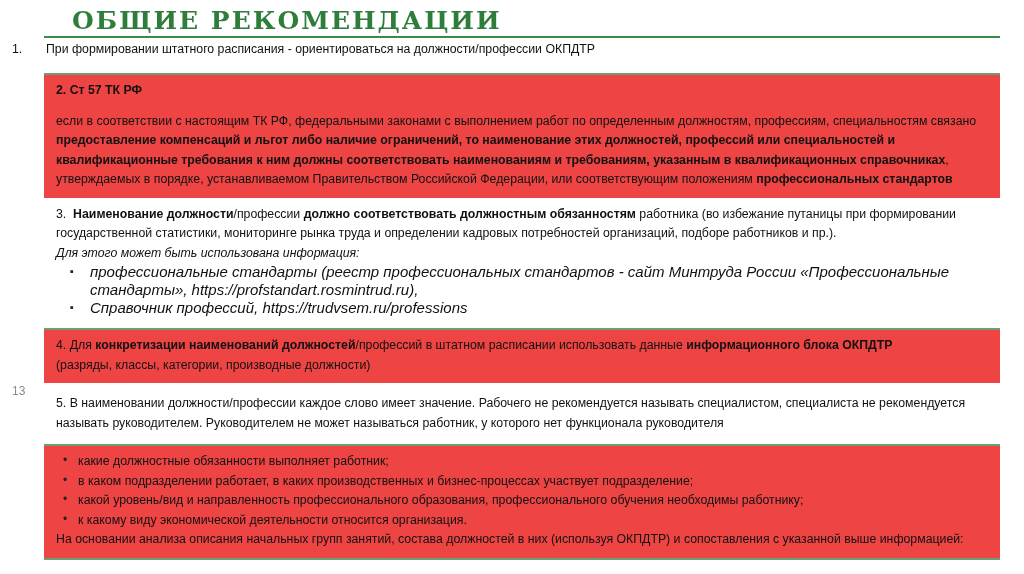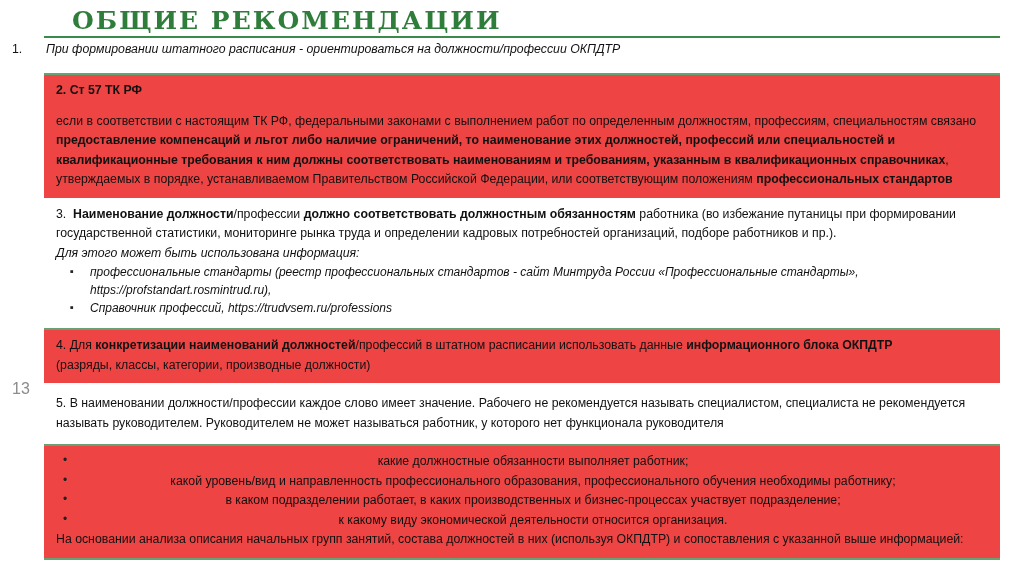--- a/index.html
+++ b/index.html
@@ -78,74 +78,72 @@
     line-height: 19px;
   }
   .row-numbered .num {
     width: 46px;
     flex: 0 0 46px;
     padding-left: 12px;
     box-sizing: border-box;
   }
   .row-numbered .txt {
     flex: 1 1 auto;
-    font-style: italic;
   }
 
   b, .b { font-weight: bold; }
   i, .i { font-style: italic; }
 
   
   ul.sq, ul.dot {
     list-style: none;
     margin: 0;
     padding: 0;
   }
   ul.sq > li {
     position: relative;
     padding-left: 34px;
     font-style: italic;
-    font-size: 12px;
+    font-size: 15px;
     line-height: 18px;
   }
   ul.sq > li::before {
     content: "\25AA";
     position: absolute;
     left: 14px;
     top: -1px;
     font-style: normal;
     font-size: 11px;
     color: #222;
   }
   ul.dot > li {
     position: relative;
     padding-left: 22px;
     font-size: 12.3px;
     line-height: 19.5px;
-    text-align: center;
   }
   ul.dot > li::before {
     content: "\2022";
     position: absolute;
     left: 7px;
     top: -1px;
     font-size: 12px;
     color: #222;
   }
 
   .spacer-sm { height: 7px; }
   .spacer-md { height: 11px; }
   .spacer-lg { height: 14px; }
 
   
   .page-number {
     position: absolute;
     left: 12px;
     bottom: 16px;
-    font-size: 16px;
+    font-size: 12px;
     color: #8c8c8c;
     font-family: "Liberation Sans", sans-serif;
   }
 </style>
 </head>
 <body>
 
 <div class="slide">
 
   <div class="title">ОБЩИЕ  РЕКОМЕНДАЦИИ</div>
@@ -188,22 +186,22 @@
 
     <div class="plain">
       <div>5. В наименовании должности/профессии каждое  слово имеет значение. Рабочего не рекомендуется называть специалистом, специалиста не рекомендуется называть руководителем. Руководителем не может называться работник, у которого нет функционала руководителя</div>
     </div>
 
     <div class="spacer-md"></div>
 
     <div class="greenbox last">
       <ul class="dot">
         <li>какие должностные обязанности выполняет работник;</li>
+        <li>в каком подразделении работает, в каких производственных и бизнес-процессах участвует подразделение;</li>
         <li>какой уровень/вид и направленность профессионального  образования, профессионального обучения необходимы работнику;</li>
-        <li>в каком подразделении работает, в каких производственных и бизнес-процессах участвует подразделение;</li>
         <li>к какому виду экономической деятельности относится организация.</li>
       </ul>
       <div>На основании анализа описания начальных групп занятий, состава должностей в них (используя ОКПДТР) и сопоставления с указанной выше информацией:</div>
 
     </div>
 
   </div>
 
   <div class="page-number">13</div>
 

